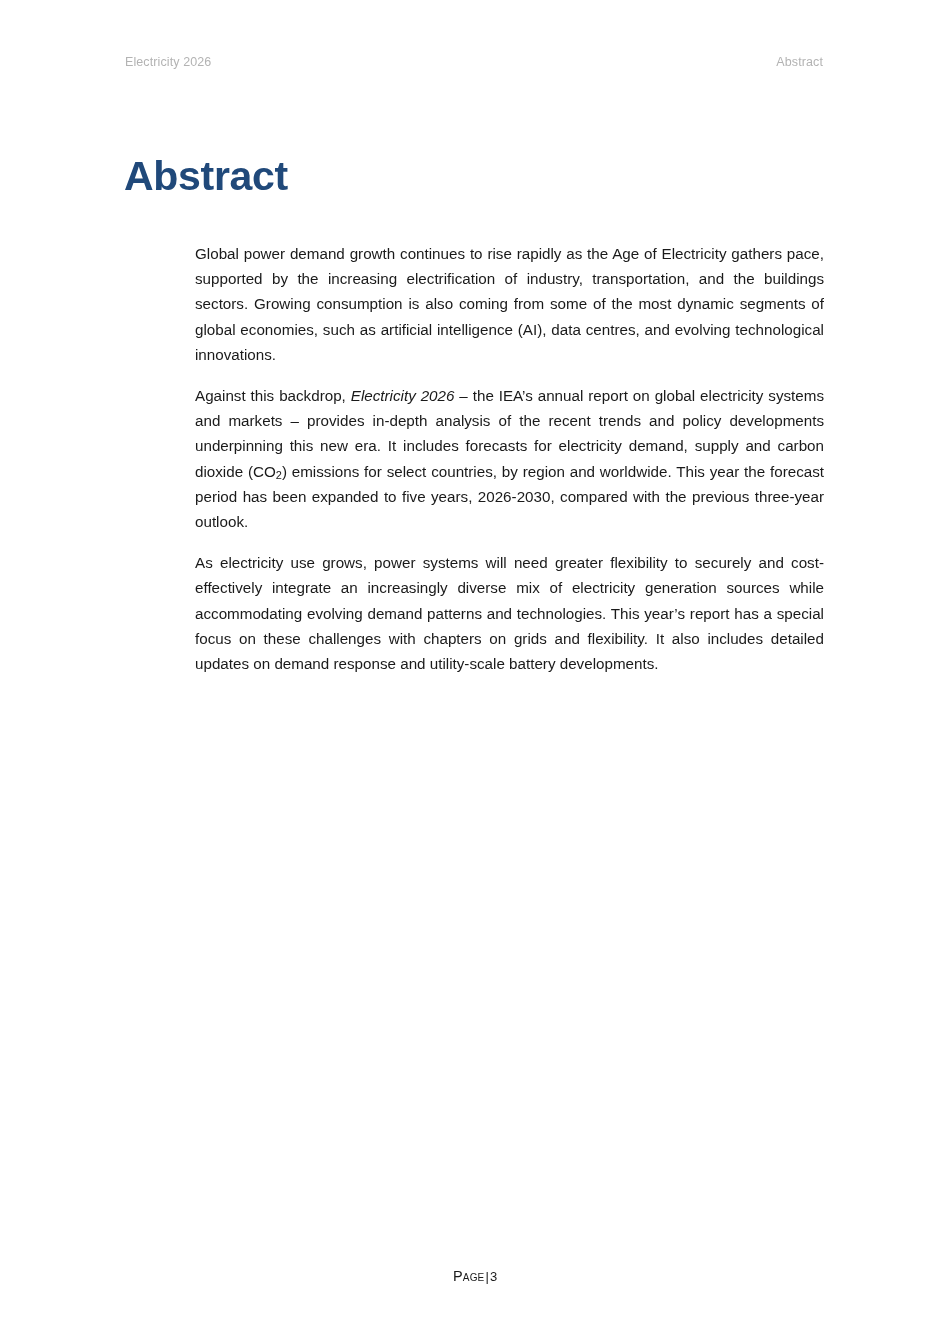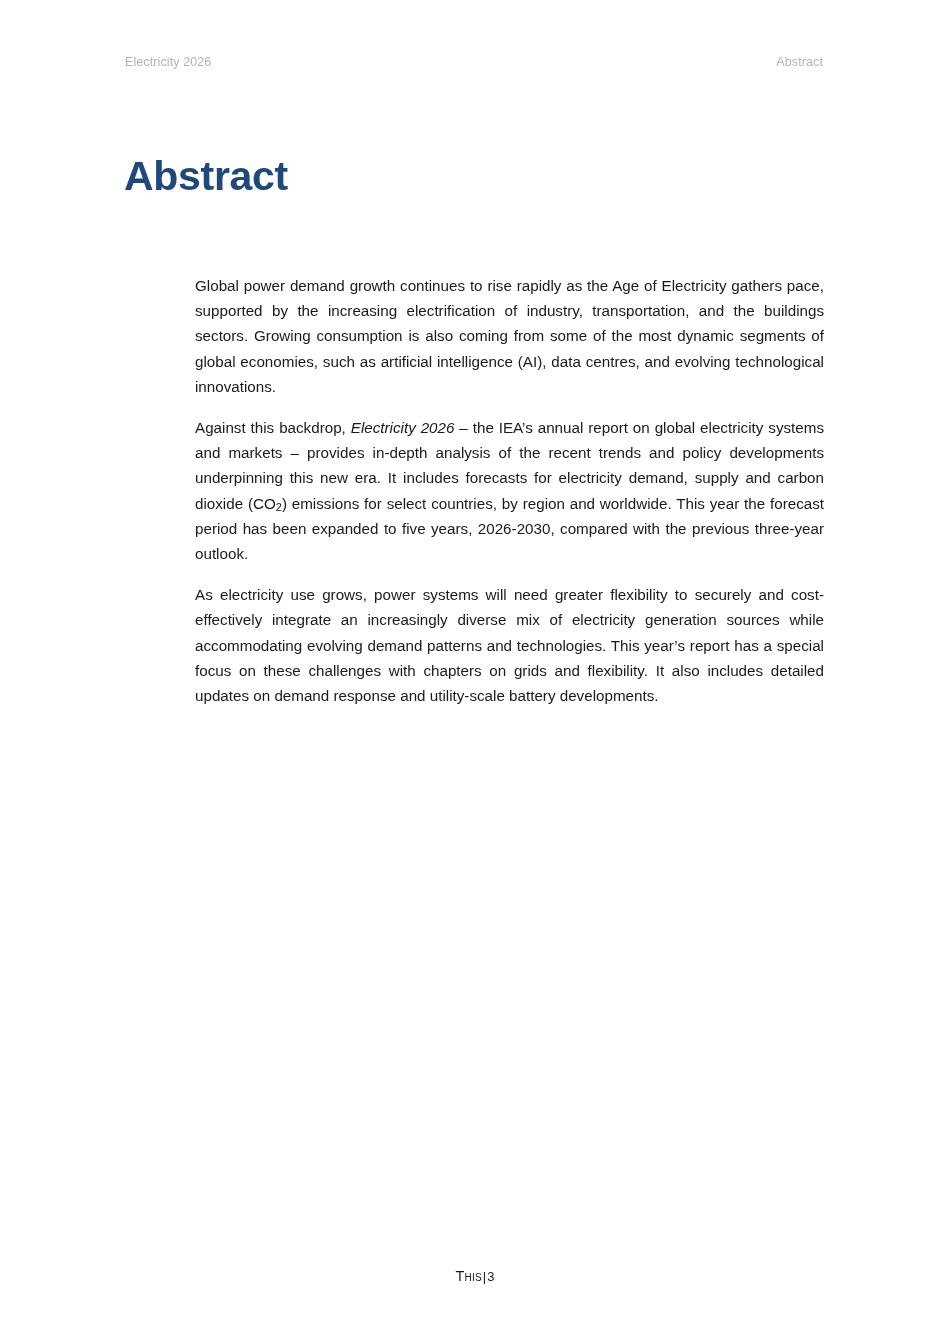--- a/index.html
+++ b/index.html
@@ -46,21 +46,20 @@
     color: #20497a;
     letter-spacing: -0.3px;
   }
 
   
   .body-column {
     position: absolute;
     top: 241px;
     left: 195px;
     width: 629px;
-    margin-top: 32px;
   }
   .body-column p {
     margin: 0 0 16px 0;
     font-size: 15.2px;
     line-height: 25.2px;
     color: #1a1a1a;
     text-align: justify;
     text-justify: inter-word;
     -webkit-hyphens: none;
     hyphens: none;
@@ -126,18 +125,18 @@
 
     <p>Global power demand growth continues to rise rapidly as the Age of Electricity gathers pace, supported by the increasing electrification of industry, transportation, and the buildings sectors. Growing consumption is also coming from some of the most dynamic segments of global economies, such as artificial intelligence (AI), data centres, and evolving technological innovations.</p>
 
     <p><span>Against this backdrop, </span><span class="italic">Electricity 2026</span><span> – the IEA’s annual report on global electricity systems and markets – provides in-depth analysis of the recent trends and policy developments underpinning this new era. It includes forecasts for electricity demand, supply and carbon dioxide (CO</span><sub>2</sub><span>) emissions for select countries, by region and worldwide. This year the forecast period has been expanded to five years, 2026-2030, compared with the previous three-year outlook.</span></p>
 
     <p>As electricity use grows, power systems will need greater flexibility to securely and cost-effectively integrate an increasingly diverse mix of electricity generation sources while accommodating evolving demand patterns and technologies. This year’s report has a special focus on these challenges with chapters on grids and flexibility. It also includes detailed updates on demand response and utility-scale battery developments.</p>
 
   </div>
 
   <div class="page-footer">
-    <span class="pf-word">This</span><span class="pf-sep">|</span><span>3</span>
+    <span class="pf-word">Page</span><span class="pf-sep">|</span><span>3</span>
   </div>
 
   <div class="licence-note">IEA. CC BY 4.0.</div>
 
 </div>
 
 </body></html>

